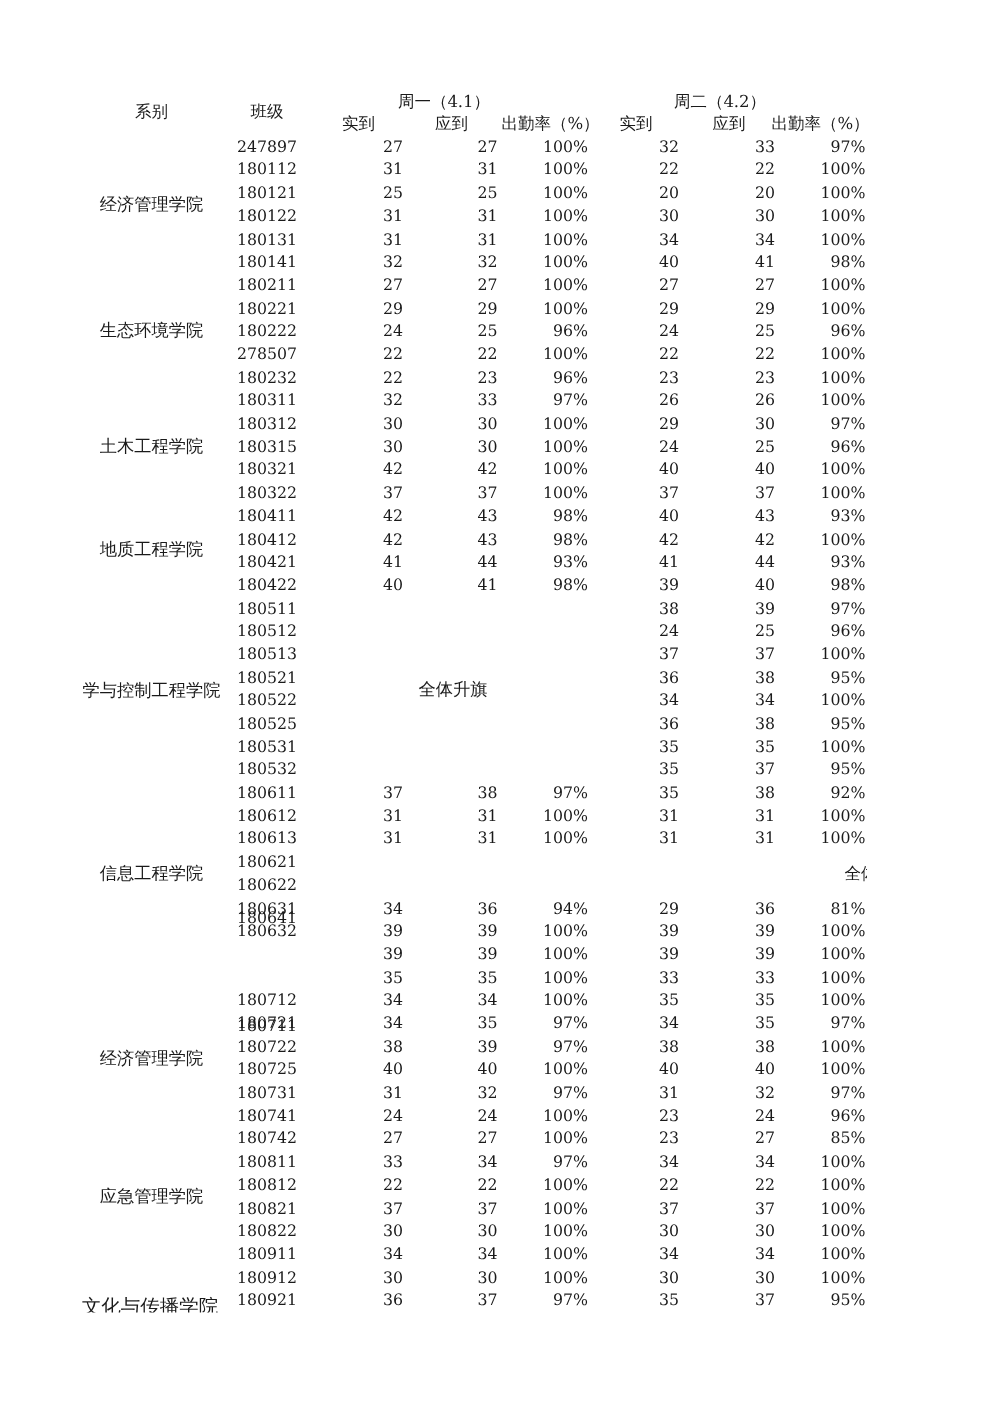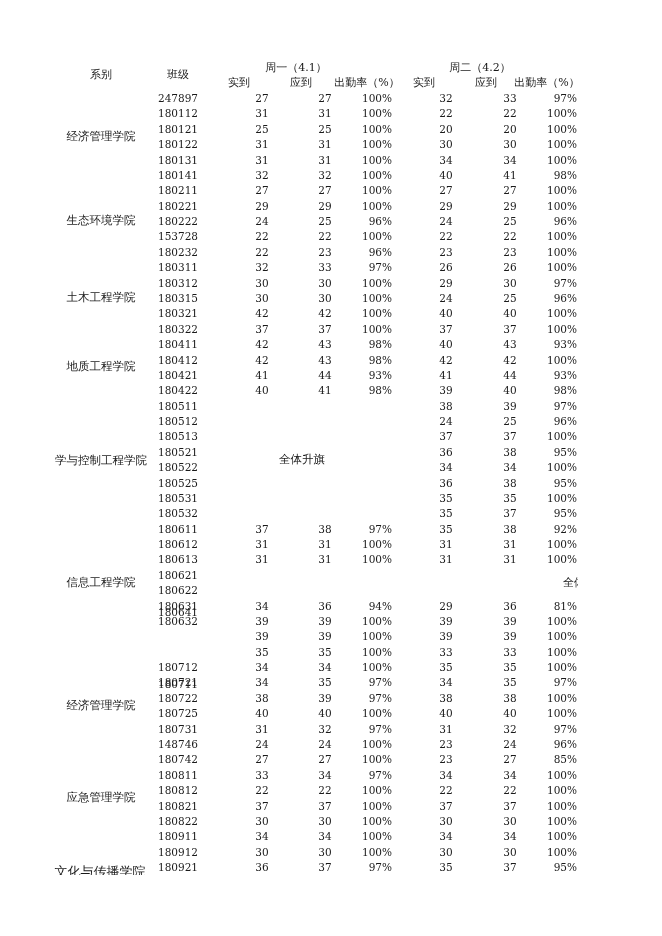--- a/index.html
+++ b/index.html
@@ -180,21 +180,21 @@
       <div>
         <div class="cell center" style="left: 178px; top: 214px;">180222</div>
         <div class="cell center" style="left: 262px; top: 214px;">24</div>
         <div class="cell center" style="left: 325px; top: 214px;">25</div>
         <div class="cell right" style="left: 392px; top: 214px;">96%</div>
         <div class="cell center" style="left: 446px; top: 214px;">24</div>
         <div class="cell center" style="left: 510px; top: 214px;">25</div>
         <div class="cell right" style="left: 577px; top: 214px;">96%</div>
       </div>
       <div>
-        <div class="cell center" style="left: 178px; top: 229.4px;">153728</div>
+        <div class="cell center" style="left: 178px; top: 229.4px;">278507</div>
         <div class="cell center" style="left: 262px; top: 229.4px;">22</div>
         <div class="cell center" style="left: 325px; top: 229.4px;">22</div>
         <div class="cell right" style="left: 392px; top: 229.4px;">100%</div>
         <div class="cell center" style="left: 446px; top: 229.4px;">22</div>
         <div class="cell center" style="left: 510px; top: 229.4px;">22</div>
         <div class="cell right" style="left: 577px; top: 229.4px;">100%</div>
       </div>
       <div>
         <div class="cell center" style="left: 178px; top: 244.8px;">180232</div>
         <div class="cell center" style="left: 262px; top: 244.8px;">22</div>
@@ -477,21 +477,21 @@
       <div>
         <div class="cell center" style="left: 178px; top: 721.6px;">180731</div>
         <div class="cell center" style="left: 262px; top: 721.6px;">31</div>
         <div class="cell center" style="left: 325px; top: 721.6px;">32</div>
         <div class="cell right" style="left: 392px; top: 721.6px;">97%</div>
         <div class="cell center" style="left: 446px; top: 721.6px;">31</div>
         <div class="cell center" style="left: 510px; top: 721.6px;">32</div>
         <div class="cell right" style="left: 577px; top: 721.6px;">97%</div>
       </div>
       <div>
-        <div class="cell center" style="left: 178px; top: 737px;">148746</div>
+        <div class="cell center" style="left: 178px; top: 737px;">180741</div>
         <div class="cell center" style="left: 262px; top: 737px;">24</div>
         <div class="cell center" style="left: 325px; top: 737px;">24</div>
         <div class="cell right" style="left: 392px; top: 737px;">100%</div>
         <div class="cell center" style="left: 446px; top: 737px;">23</div>
         <div class="cell center" style="left: 510px; top: 737px;">24</div>
         <div class="cell right" style="left: 577px; top: 737px;">96%</div>
       </div>
       <div>
         <div class="cell center" style="left: 178px; top: 752.3px;">180742</div>
         <div class="cell center" style="left: 262px; top: 752.3px;">27</div>

